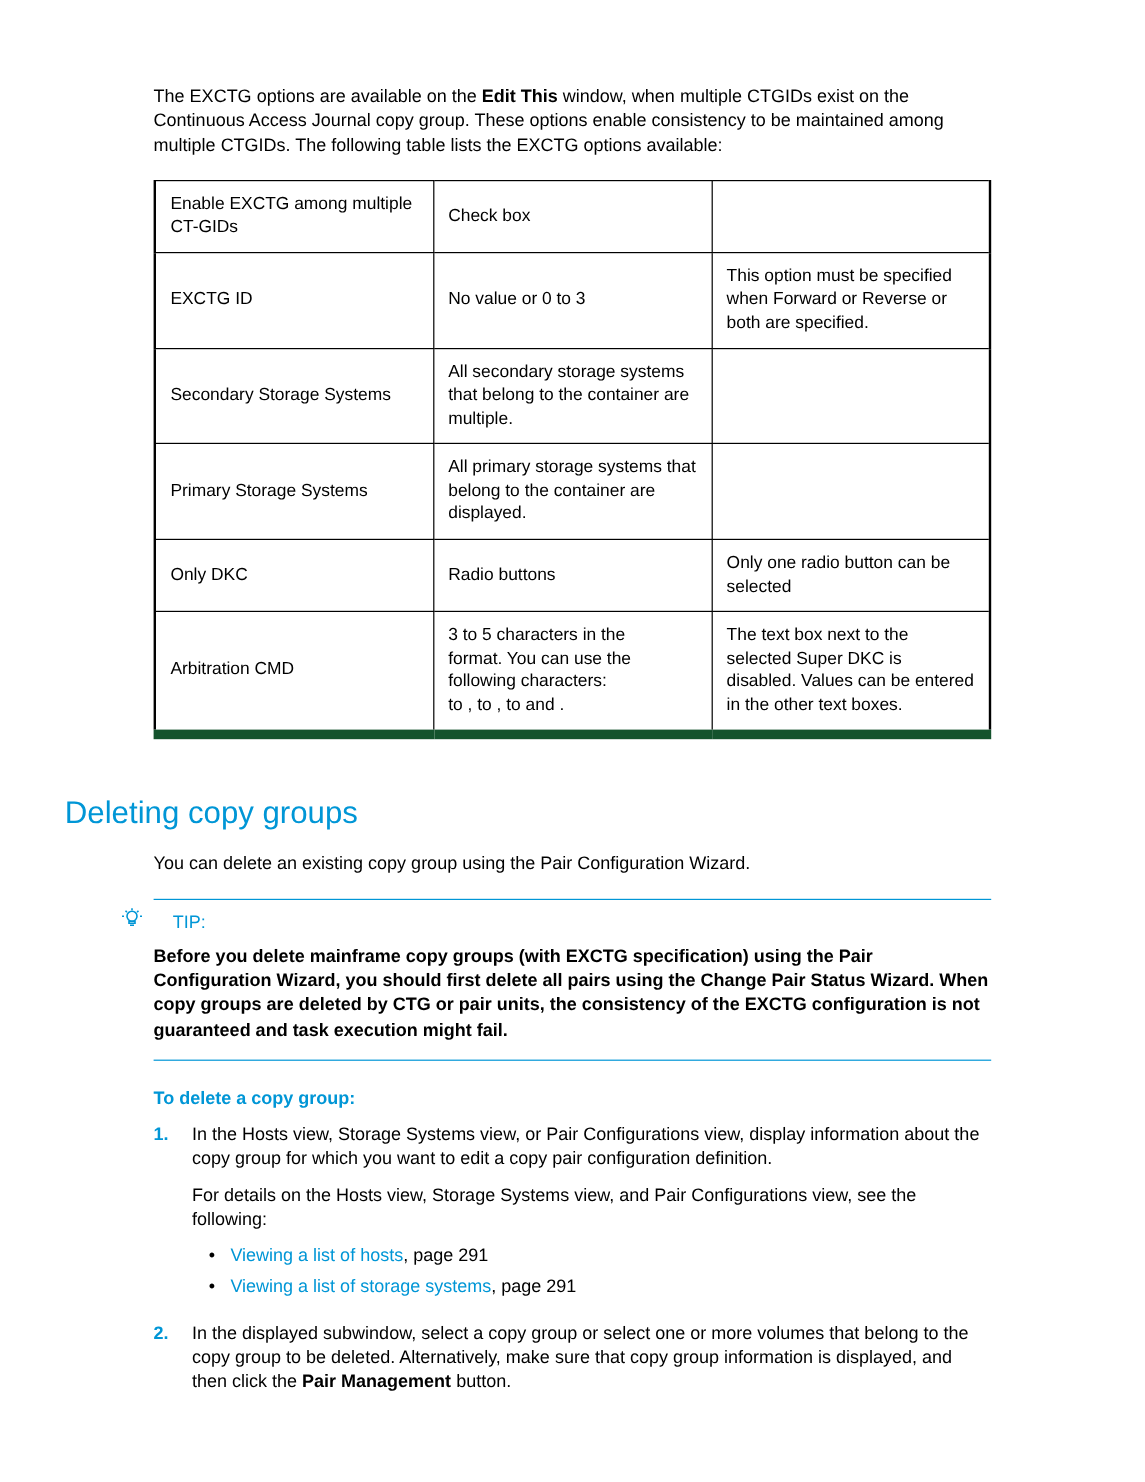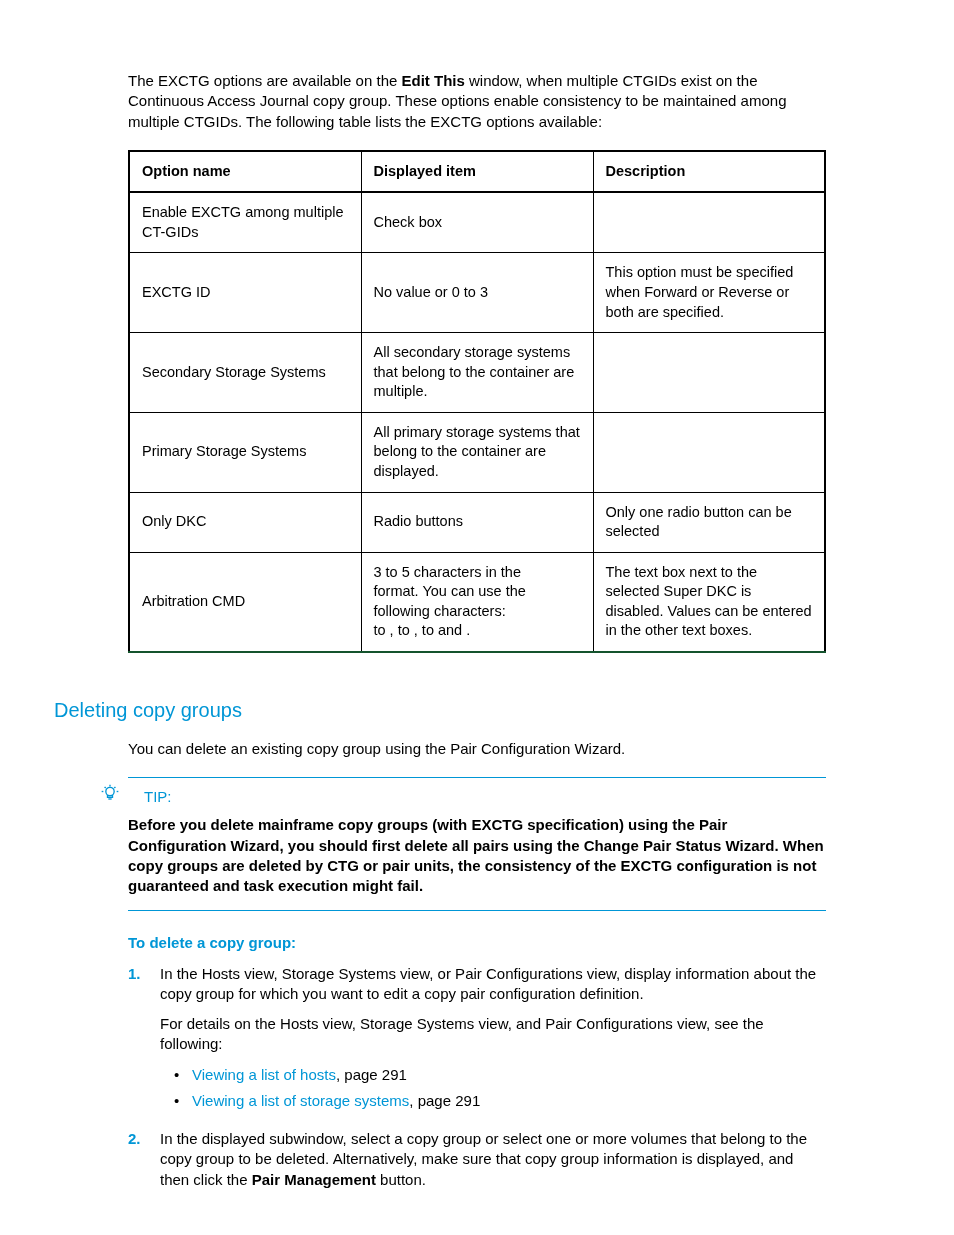--- a/index.html
+++ b/index.html
@@ -37,29 +37,29 @@
   }
   table.opt th {
     font-weight: bold;
     border-top: 2px solid #000;
     border-bottom: 2px solid #000;
   }
   table.opt tr:first-child th:first-child { border-left: 2px solid #000; }
   table.opt tr:first-child th:last-child  { border-right: 2px solid #000; }
   table.opt td:first-child { border-left: 2px solid #000; }
   table.opt td:last-child  { border-right: 2px solid #000; }
-  table.opt tr:last-child td { border-bottom: 2px solid #14532d; }
+  table.opt tr:last-child td { border-bottom: 8px solid #14532d; }
   table.opt col.c1 { width: 224px; }
   table.opt col.c2 { width: 224px; }
   table.opt col.c3 { width: 224px; }
 
   h2.section {
     font-family: Arial, sans-serif;
     font-weight: normal;
-    font-size: 20px;
+    font-size: 26px;
     color: #0096d6;
     margin: 44px 0 10px -74px;
   }
   .body-indent { margin-left: 0; }
 
   .tip-block {
     margin-top: 18px;
     margin-left: -28px;
   }
   .tip-rule {
@@ -140,25 +140,20 @@
     <span>The EXCTG options are available on the </span><span class="bold">Edit This</span><span> window, when multiple CTGIDs exist on the Continuous Access Journal copy group. These options enable consistency to be maintained among multiple CTGIDs. The following table lists the EXCTG options available:</span>
   </p>
 
   <table class="opt">
     <colgroup>
         <col class="c1">
         <col class="c2">
         <col class="c3">
       </colgroup>
     <tbody>
-        <tr>
-      <th>Option name</th>
-      <th>Displayed item</th>
-      <th>Description</th>
-    </tr>
     <tr>
       <td>Enable EXCTG among multiple CT-GIDs</td>
       <td>Check box</td>
       <td></td>
     </tr>
     <tr>
       <td>EXCTG ID</td>
       <td>No value or 0 to 3</td>
       <td>This option must be specified when Forward or Reverse or both are specified.</td>
     </tr>

